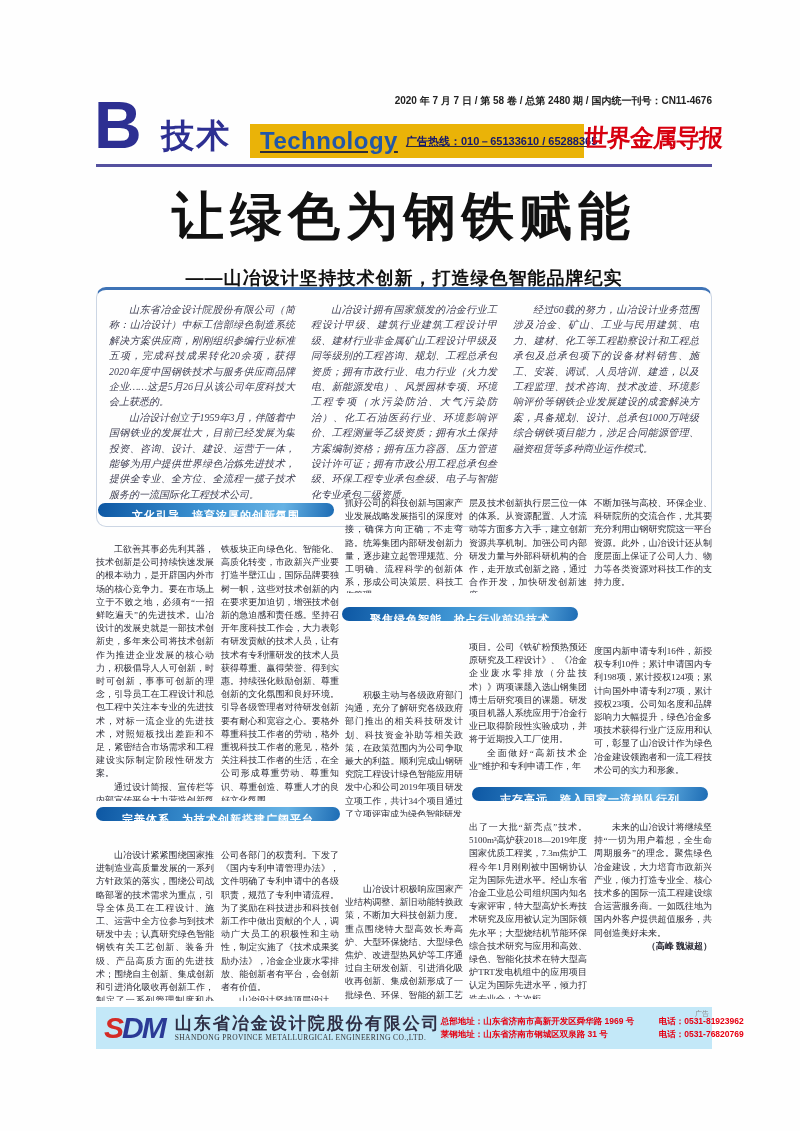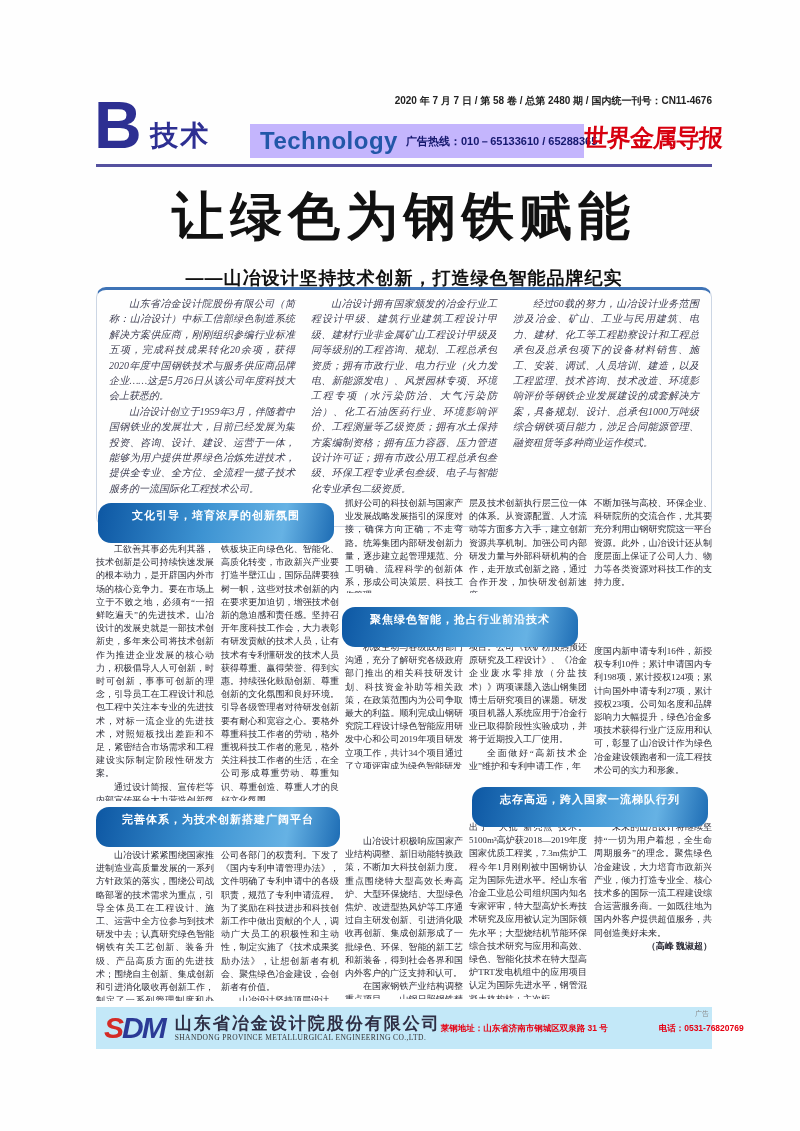--- a/index.html
+++ b/index.html
@@ -5,56 +5,56 @@
   html,body{margin:0;padding:0;background:#ffffff;}
   .page{position:relative;width:800px;height:1131px;background:#fefefe;overflow:hidden;
         font-family:"Liberation Serif","DejaVu Serif",serif;color:#2c2c38;}
   
   .dateline{position:absolute;top:94px;left:96px;width:616px;text-align:right;
             font-family:"Liberation Sans","DejaVu Sans",sans-serif;
             font-size:10px;font-weight:bold;color:#222;}
   .section-block{position:absolute;left:94px;top:92px;color:#2d2f92;
                  font-family:"Liberation Sans","DejaVu Sans",sans-serif;font-weight:bold;}
   .section-letter{font-size:66px;line-height:66px;display:inline-block;vertical-align:bottom;}
-  .section-label{font-size:28px;line-height:36px;display:inline-block;vertical-align:bottom;
-                 margin-left:4px;margin-bottom:4px;letter-spacing:2px;}
-  .tech-band{position:absolute;left:250px;top:124px;width:334px;height:34px;background:#c4b5fd;
-             display:flex;align-items:center;padding:0 10px;box-sizing:border-box;}
+  .section-label{font-size:33px;line-height:36px;display:inline-block;vertical-align:bottom;
+                 margin-left:15px;margin-bottom:4px;letter-spacing:2px;}
+  .tech-band{position:absolute;left:250px;top:124px;width:334px;height:34px;background:#eab308;
+             display:flex;align-items:center;padding:0 10px;box-sizing:border-box;text-decoration:underline;}
   .tech-word{font-family:"Liberation Sans","DejaVu Sans",sans-serif;font-weight:bold;
              font-size:24px;color:#2257a8;letter-spacing:0.5px;}
   .hotline{font-family:"Liberation Sans","DejaVu Sans",sans-serif;font-weight:bold;
            font-size:11px;color:#15186e;margin-left:8px;white-space:nowrap;}
   .masthead{position:absolute;top:118px;right:88px;width:128px;text-align:right;
             font-family:"Liberation Serif","DejaVu Serif",serif;font-weight:900;
             font-size:24px;line-height:40px;color:#d7000f;letter-spacing:-1px;
             transform:skewX(-4deg);white-space:nowrap;}
   .header-rule{position:absolute;left:96px;top:164px;width:616px;height:3px;background:#55519f;}
   
   .headline{position:absolute;left:96px;top:182px;width:616px;text-align:center;color:#111;}
   .headline-title{font-size:52px;font-weight:bold;letter-spacing:6px;
                   font-family:"Liberation Serif","DejaVu Serif",serif;}
   .headline-sub{margin-top:14px;font-size:18px;font-weight:bold;letter-spacing:1px;
                 font-family:"Liberation Sans","DejaVu Sans",sans-serif;}
   
   .intro{position:absolute;left:96px;top:287px;width:616px;height:240px;box-sizing:border-box;
          border:1px solid #ccd6e4;border-top:3px solid #3e73b6;border-radius:10px;
-         padding:6px 12px;overflow:hidden;
+         padding:12px 12px;overflow:hidden;
          column-count:3;column-gap:16px;
          font-style:italic;font-size:10px;line-height:15.4px;text-align:justify;color:#3c3c50;}
   .intro p{margin:0;text-indent:2em;}
   
   .main-body{position:absolute;left:96px;top:497px;width:616px;height:506px;overflow:hidden;
              font-size:9px;line-height:13.2px;text-align:justify;color:#2c2c38;}
   .col{position:absolute;top:0;width:118px;height:506px;overflow:hidden;}
   .col-1{left:0;} .col-2{left:125px;} .col-3{left:249px;} .col-4{left:373px;} .col-5{left:498px;}
   .seg{overflow:hidden;}
   .seg p{margin:0;}
   .p-ind{text-indent:2em;}
   .sp{width:100%;}
-  .pill{position:absolute;height:40px;border-radius:13px;
+  .pill{position:absolute;height:14px;border-radius:13px;
         background:linear-gradient(100deg,#0d57a3 0%,#3d93d2 45%,#66b2e4 78%,#1d6cb4 100%);
         color:#ffffff;font-family:"Liberation Sans","DejaVu Sans",sans-serif;
         font-weight:bold;font-size:11px;line-height:25px;text-align:center;letter-spacing:1px;}
   .pill-1{left:2px;top:6px;width:236px;}
   .pill-2{left:246px;top:110px;width:236px;}
   .pill-3{left:0px;top:310px;width:244px;}
   .pill-4{left:376px;top:290px;width:236px;}
   .byline{text-align:right;margin-top:2px;font-weight:bold;}
   
   .footer{position:absolute;left:96px;top:1007px;width:616px;height:42px;background:#c3e8f8;
@@ -118,52 +118,52 @@
       </div>
     </div>
 
     <div class="col col-2">
       <div class="sp" style="height:46px;"></div>
       <div class="seg" style="height:258px;">
         <p>铁板块正向绿色化、智能化、高质化转变，市政新兴产业要打造半壁江山，国际品牌要独树一帜，这些对技术创新的内在要求更加迫切，增强技术创新的急迫感和责任感。坚持召开年度科技工作会，大力表彰有研发贡献的技术人员，让有技术有专利懂研发的技术人员获得尊重、赢得荣誉、得到实惠。持续强化鼓励创新、尊重创新的文化氛围和良好环境。引导各级管理者对待研发创新要有耐心和宽容之心。要格外尊重科技工作者的劳动，格外重视科技工作者的意见，格外关注科技工作者的生活，在全公司形成尊重劳动、尊重知识、尊重创造、尊重人才的良好文化氛围。</p>
       </div>
       <div class="sp" style="height:48px;"></div>
       <div class="seg" style="height:152px;">
-        <p>公司各部门的权责利。下发了《国内专利申请管理办法》，文件明确了专利申请中的各级职责，规范了专利申请流程。为了奖励在科技进步和科技创新工作中做出贡献的个人，调动广大员工的积极性和主动性，制定实施了《技术成果奖励办法》，让想创新者有机会、聚焦绿色冶金建设，会创新者有价值。</p>
+        <p>公司各部门的权责利。下发了《国内专利申请管理办法》，文件明确了专利申请中的各级职责，规范了专利申请流程。为了奖励在科技进步和科技创新工作中做出贡献的个人，调动广大员工的积极性和主动性，制定实施了《技术成果奖励办法》，冶金企业废水零排放、能创新者有平台，会创新者有价值。</p>
         <p class="p-ind">山冶设计坚持顶层设计，</p>
       </div>
     </div>
 
     <div class="col col-3">
       <div class="seg" style="height:96px;">
         <p>抓好公司的科技创新与国家产业发展战略发展指引的深度对接，确保方向正确，不走弯路。统筹集团内部研发创新力量，逐步建立起管理规范、分工明确、流程科学的创新体系，形成公司决策层、科技工作管理</p>
       </div>
       <div class="sp" style="height:48px;"></div>
-      <div class="seg" style="height:128px;">
+      <div class="seg" style="height:128px;margin-top:48px;">
         <p class="p-ind">积极主动与各级政府部门沟通，充分了解研究各级政府部门推出的相关科技研发计划、科技资金补助等相关政策，在政策范围内为公司争取最大的利益。顺利完成山钢研究院工程设计绿色智能应用研发中心和公司2019年项目研发立项工作，共计34个项目通过了立项评审成为绿色智能研发</p>
       </div>
       <div class="sp" style="height:66px;"></div>
       <div class="seg" style="height:164px;">
         <p class="p-ind">山冶设计积极响应国家产业结构调整、新旧动能转换政策，不断加大科技创新力度。重点围绕特大型高效长寿高炉、大型环保烧结、大型绿色焦炉、改进型热风炉等工序通过自主研发创新、引进消化吸收再创新、集成创新形成了一批绿色、环保、智能的新工艺和新装备，得到社会各界和国内外客户的广泛支持和认可。</p>
         <p class="p-ind">在国家钢铁产业结构调整重点项目——山钢日照钢铁精品基地项目建设中涌现</p>
       </div>
     </div>
 
     <div class="col col-4">
       <div class="seg" style="height:96px;">
         <p>层及技术创新执行层三位一体的体系。从资源配置、人才流动等方面多方入手，建立创新资源共享机制。加强公司内部研发力量与外部科研机构的合作，走开放式创新之路，通过合作开发，加快研发创新速度。</p>
       </div>
       <div class="sp" style="height:48px;"></div>
       <div class="seg" style="height:134px;">
         <p>项目。公司《铁矿粉预热预还原研究及工程设计》、《冶金企业废水零排放（分盐技术）》两项课题入选山钢集团博士后研究项目的课题。研发项目机器人系统应用于冶金行业已取得阶段性实验成功，并将于近期投入工厂使用。</p>
         <p class="p-ind">全面做好“高新技术企业”维护和专利申请工作，年</p>
       </div>
       <div class="sp" style="height:46px;"></div>
       <div class="seg" style="height:178px;">
-        <p>出了一大批“新亮点”技术。5100m³高炉获2018—2019年度国家优质工程奖，7.3m焦炉工程今年1月刚刚被中国钢协认定为国际先进水平。经山东省冶金工业总公司组织国内知名专家评审，特大型高炉长寿技术研究及应用被认定为国际领先水平；大型烧结机节能环保综合技术研究与应用和高效、绿色、智能化技术在特大型高炉TRT发电机组中的应用项目认定为国际先进水平，钢管混凝土格构柱＋主次桁</p>
+        <p>出了一大批“新亮点”技术。5100m³高炉获2018—2019年度国家优质工程奖，7.3m焦炉工程今年1月刚刚被中国钢协认定为国际先进水平。经山东省冶金工业总公司组织国内知名专家评审，特大型高炉长寿技术研究及应用被认定为国际领先水平；大型烧结机节能环保综合技术研究与应用和高效、绿色、智能化技术在特大型高炉TRT发电机组中的应用项目认定为国际先进水平，倾力打造专业全＋主次桁</p>
       </div>
     </div>
 
     <div class="col col-5">
       <div class="seg" style="height:96px;">
         <p>不断加强与高校、环保企业、科研院所的交流合作，尤其要充分利用山钢研究院这一平台资源。此外，山冶设计还从制度层面上保证了公司人力、物力等各类资源对科技工作的支持力度。</p>
       </div>
       <div class="sp" style="height:52px;"></div>
       <div class="seg" style="height:130px;">
         <p>度国内新申请专利16件，新授权专利10件；累计申请国内专利198项，累计授权124项；累计向国外申请专利27项，累计授权23项。公司知名度和品牌影响力大幅提升，绿色冶金多项技术获得行业广泛应用和认可，彰显了山冶设计作为绿色冶金建设领跑者和一流工程技术公司的实力和形象。</p>
@@ -182,20 +182,24 @@
   </div>
 
   <div class="footer">
     <div class="logo"><span class="s">S</span><span class="dm">DM</span></div>
     <div class="company">
       <div class="company-cn">山东省冶金设计院股份有限公司</div>
       <div class="company-en">SHANDONG PROVINCE METALLURGICAL ENGINEERING CO.,LTD.</div>
     </div>
     <div class="footer-right">
       <div class="row">
+        <span class="addr">总部地址：山东省济南市高新开发区舜华路 1969 号</span>
+        <span>电话：0531-81923962</span>
+      </div>
+      <div class="row">
         <span class="addr">莱钢地址：山东省济南市钢城区双泉路 31 号</span>
         <span>电话：0531-76820769</span>
       </div>
     </div>
     <div class="ad-tag">广告</div>
   </div>
 
 </div>
 
 </body></html>

